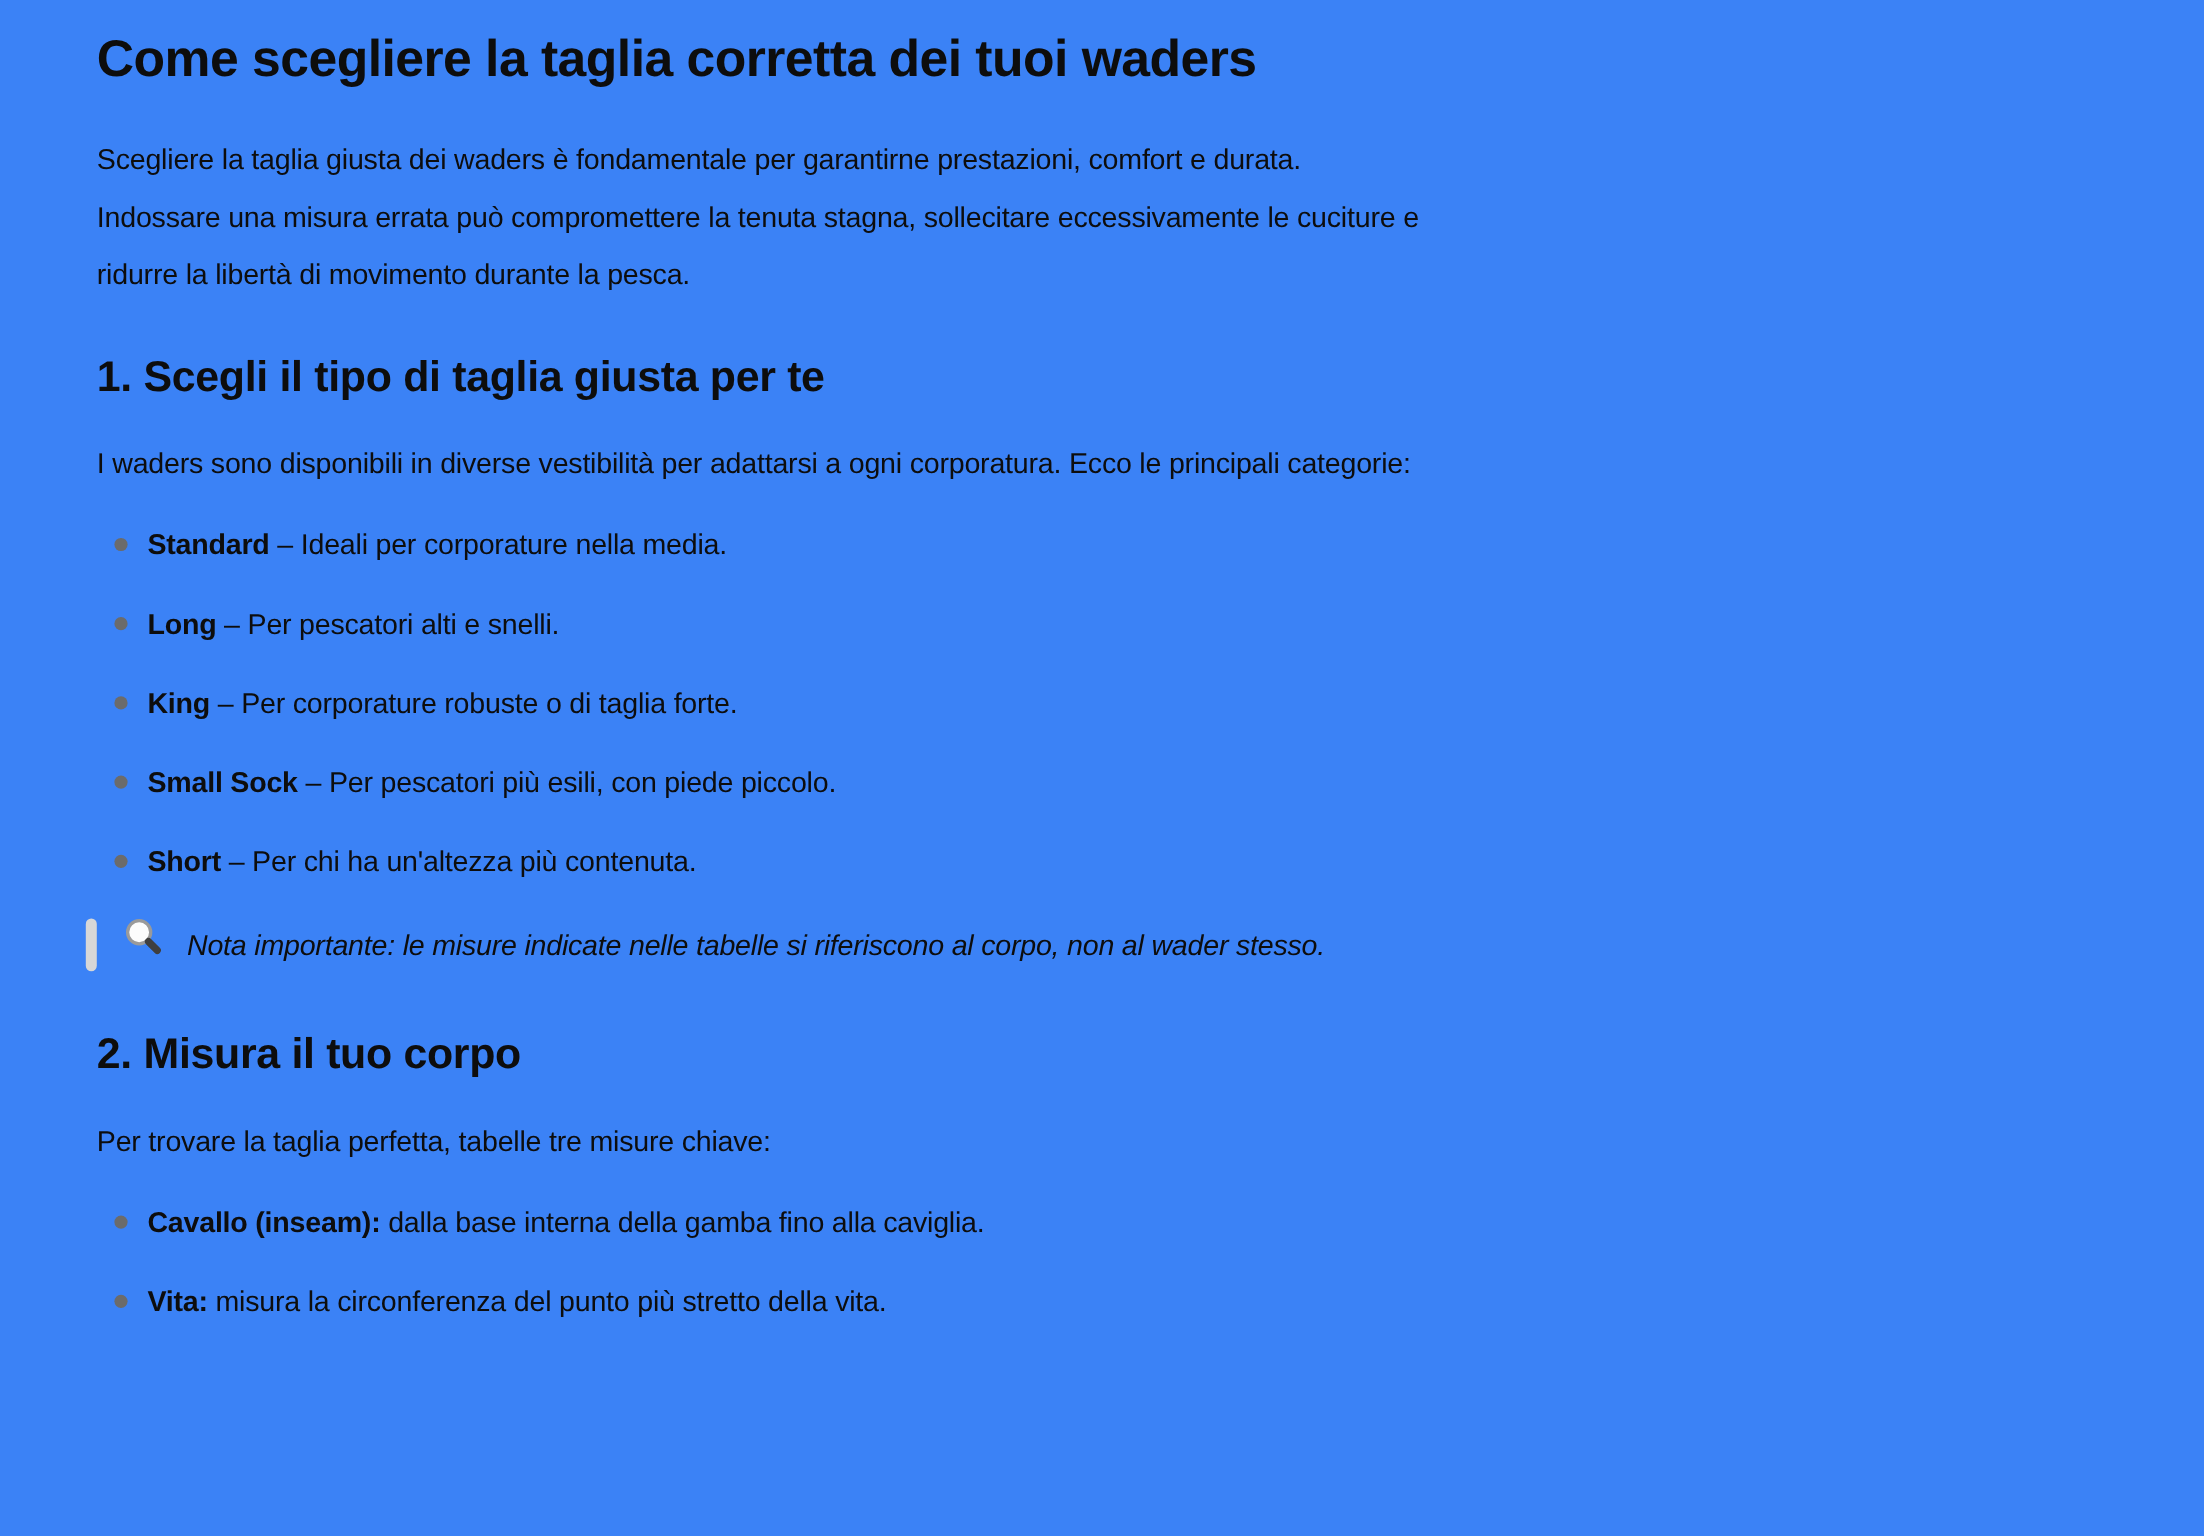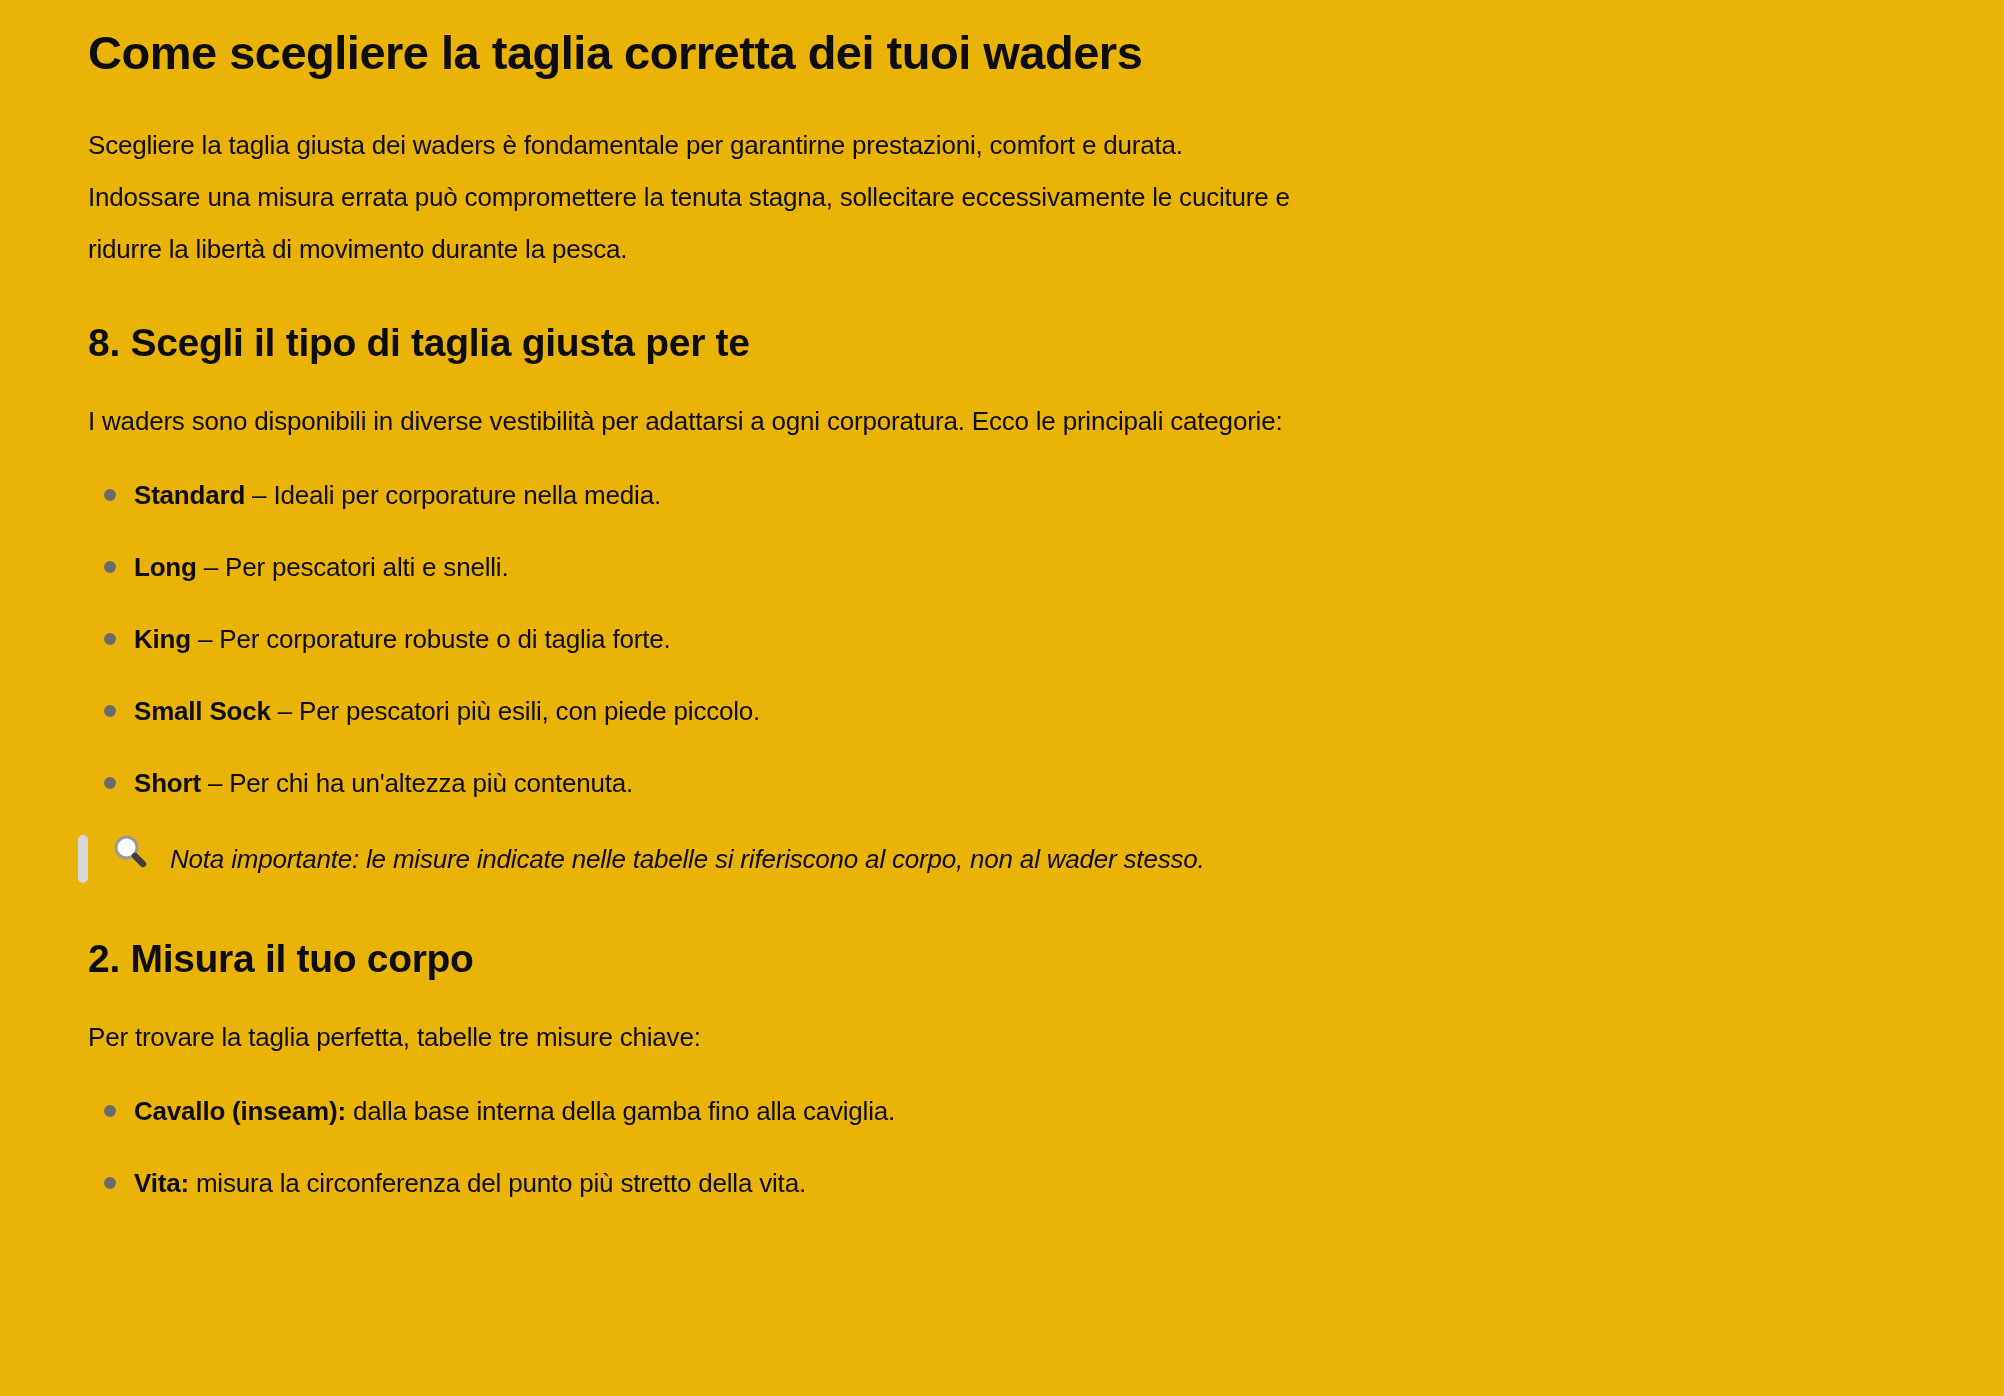--- a/index.html
+++ b/index.html
@@ -2,21 +2,21 @@
 <html><head>
 <meta charset="utf-8">
 <style>
   html, body { margin: 0; padding: 0; background: #ffffff; }
   .page {
     width: 2004px;
     height: 1396px;
     box-sizing: border-box;
     padding: 25px 88px 0 88px;
     overflow: hidden;
-    background: #eab308;
+    background: #3b82f6;
     color: #0d0d0d;
     font-family: "Liberation Sans", sans-serif;
   }
   h1 {
     font-size: 47px;
     line-height: 56px;
     font-weight: 700;
     letter-spacing: -0.5px;
     margin: 0 0 38px 0;
   }
@@ -91,21 +91,21 @@
 <body>
 
 <div class="page">
 
   <h1>Come scegliere la taglia corretta dei tuoi waders</h1>
 
   <p class="intro">Scegliere la taglia giusta dei waders è fondamentale per garantirne prestazioni, comfort e durata.
 Indossare una misura errata può compromettere la tenuta stagna, sollecitare eccessivamente le cuciture e
 ridurre la libertà di movimento durante la pesca.</p>
 
-  <h2>8. Scegli il tipo di taglia giusta per te</h2>
+  <h2>1. Scegli il tipo di taglia giusta per te</h2>
 
   <p class="lead">I waders sono disponibili in diverse vestibilità per adattarsi a ogni corporatura. Ecco le principali categorie:</p>
 
   <ul class="blist">
 
       <li>
         <span class="dot"></span><strong>Standard</strong><span>– Ideali per corporature nella media.</span>
       </li>
 
       <li>

